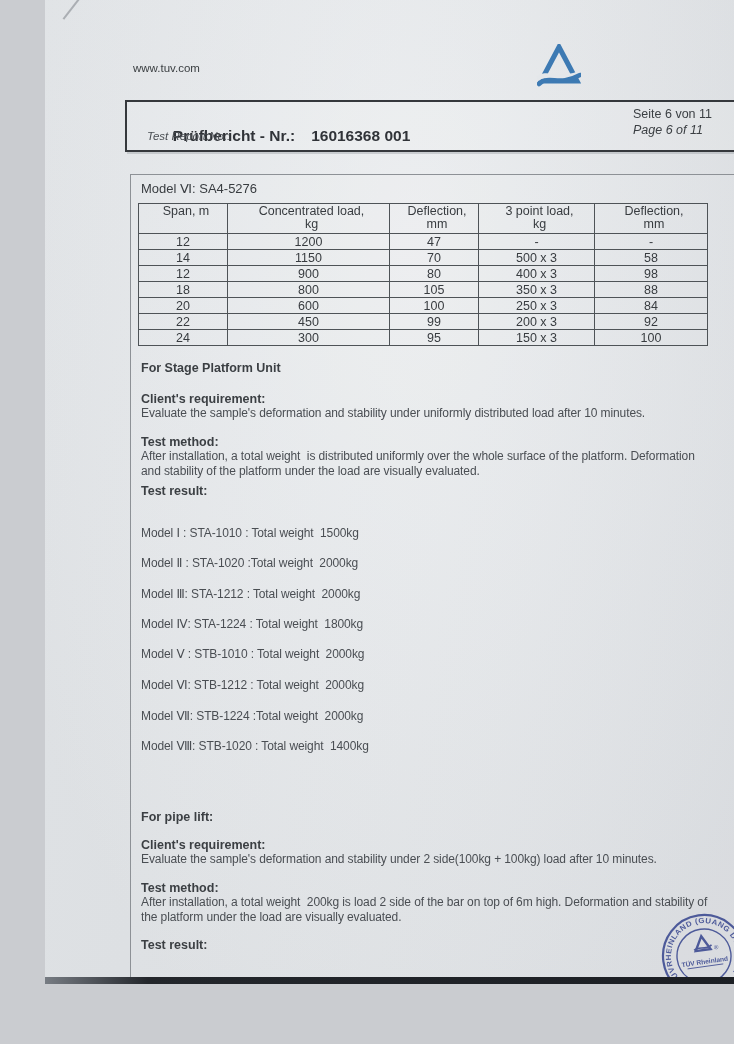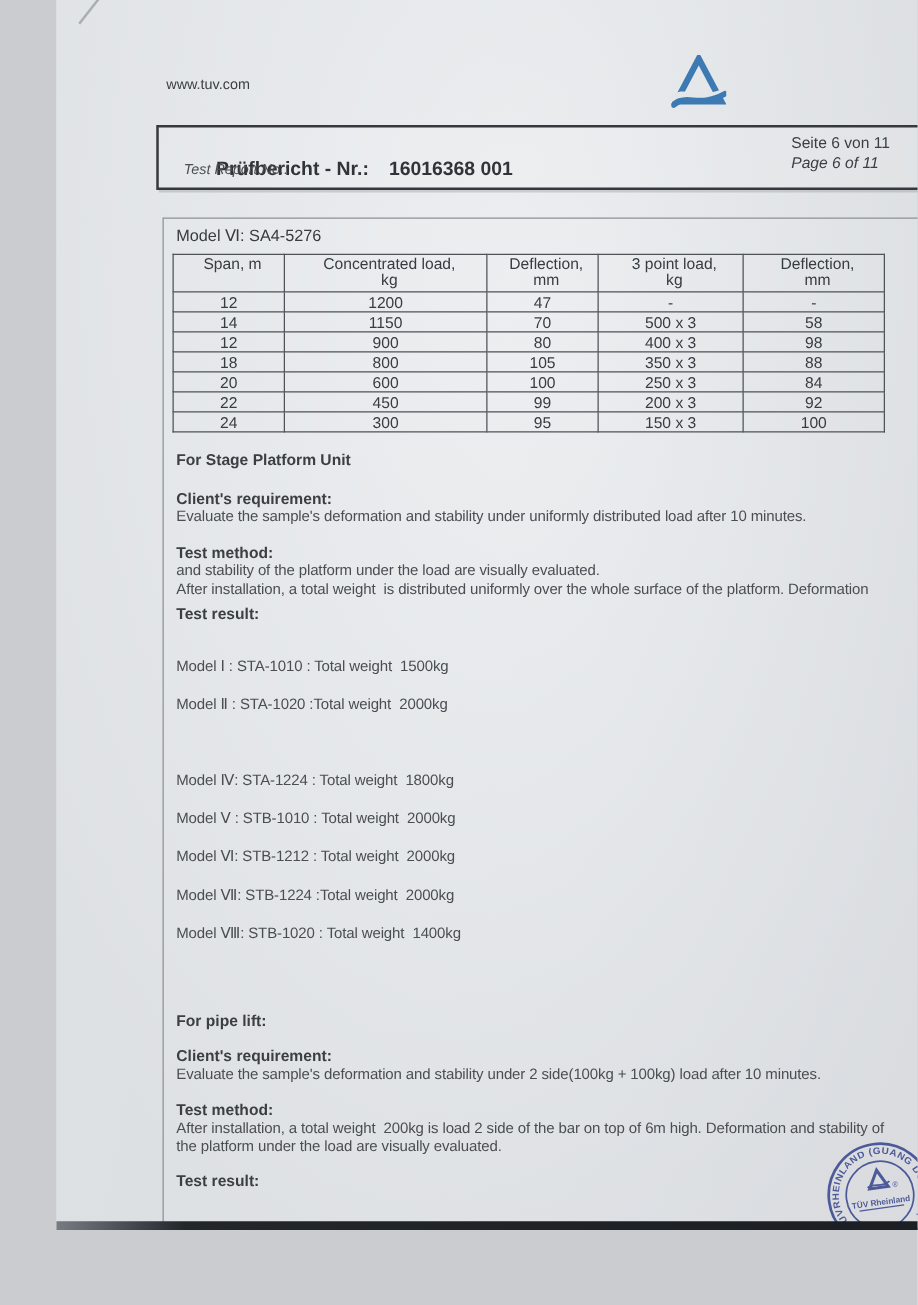--- a/index.html
+++ b/index.html
@@ -164,27 +164,28 @@
             <td>100</td>
       </tr>
     </tbody>
       </table>
 
     <div class="abs b" style="left:10px;top:186px;">For Stage Platform Unit</div>
     <div class="abs b" style="left:10px;top:217px;">Client's requirement:</div>
     <div class="abs t" style="left:10px;top:231px;">Evaluate the sample's deformation and stability under uniformly distributed load after 10 minutes.</div>
     <div class="abs b" style="left:10px;top:260px;">Test method:</div>
     <div class="abs" style="left:10px;top:274px;">
+      <div class="t">After installation, a total weight  is distributed uniformly over the whole surface of the platform. Deformation</div>
       <div class="t">and stability of the platform under the load are visually evaluated.</div>
-      <div class="t">After installation, a total weight  is distributed uniformly over the whole surface of the platform. Deformation</div>
     </div>
     <div class="abs b" style="left:10px;top:309px;">Test result:</div>
 
     <div class="abs model-line" style="left:10px;top:351px;">Model Ⅰ : STA-1010 : Total weight  1500kg</div>
     <div class="abs model-line" style="left:10px;top:381px;">Model Ⅱ : STA-1020 :Total weight  2000kg</div>
+    <div class="abs model-line" style="left:10px;top:412px;">Model Ⅲ: STA-1212 : Total weight  2000kg</div>
     <div class="abs model-line" style="left:10px;top:442px;">Model Ⅳ: STA-1224 : Total weight  1800kg</div>
     <div class="abs model-line" style="left:10px;top:472px;">Model Ⅴ : STB-1010 : Total weight  2000kg</div>
     <div class="abs model-line" style="left:10px;top:503px;">Model Ⅵ: STB-1212 : Total weight  2000kg</div>
     <div class="abs model-line" style="left:10px;top:534px;">Model Ⅶ: STB-1224 :Total weight  2000kg</div>
     <div class="abs model-line" style="left:10px;top:564px;">Model Ⅷ: STB-1020 : Total weight  1400kg</div>
 
 
     <div class="abs b" style="left:10px;top:635px;">For pipe lift:</div>
     <div class="abs b" style="left:10px;top:663px;">Client's requirement:</div>
     <div class="abs t" style="left:10px;top:677px;">Evaluate the sample's deformation and stability under 2 side(100kg + 100kg) load after 10 minutes.</div>

